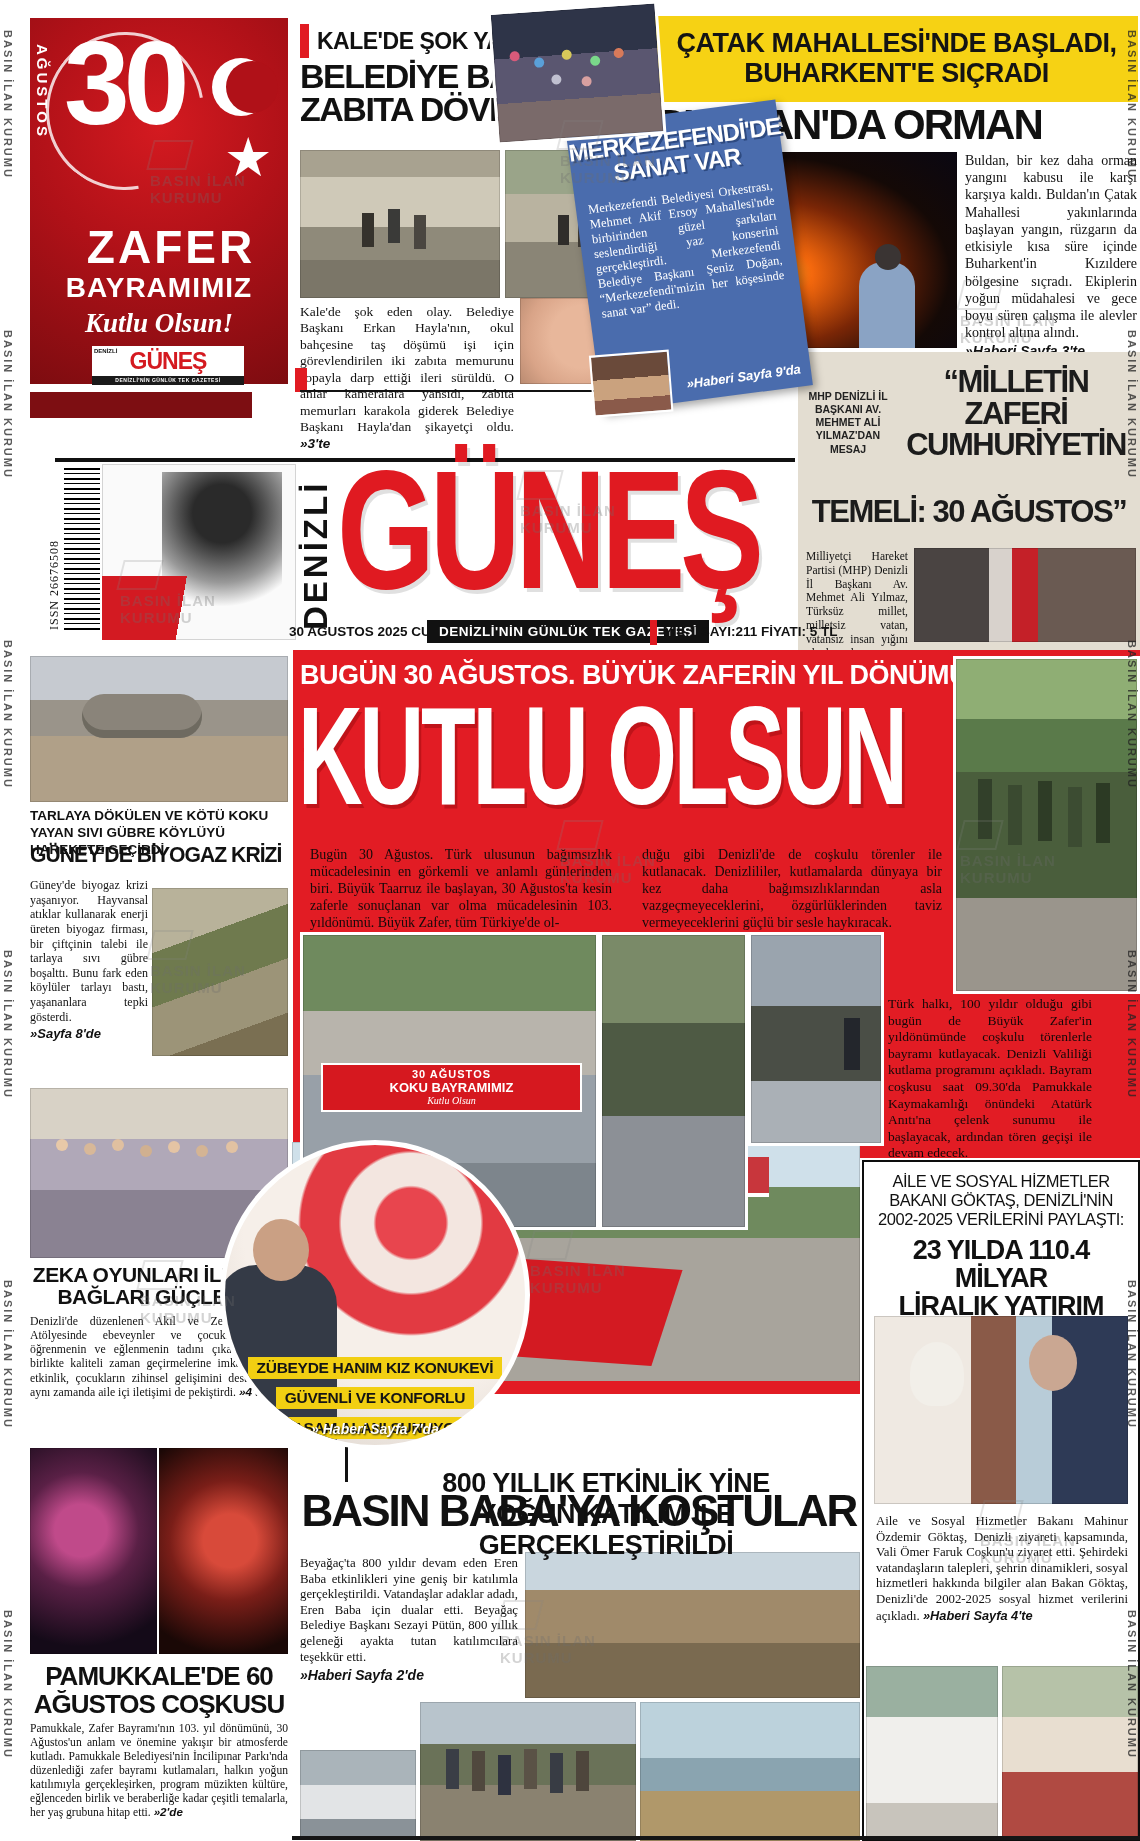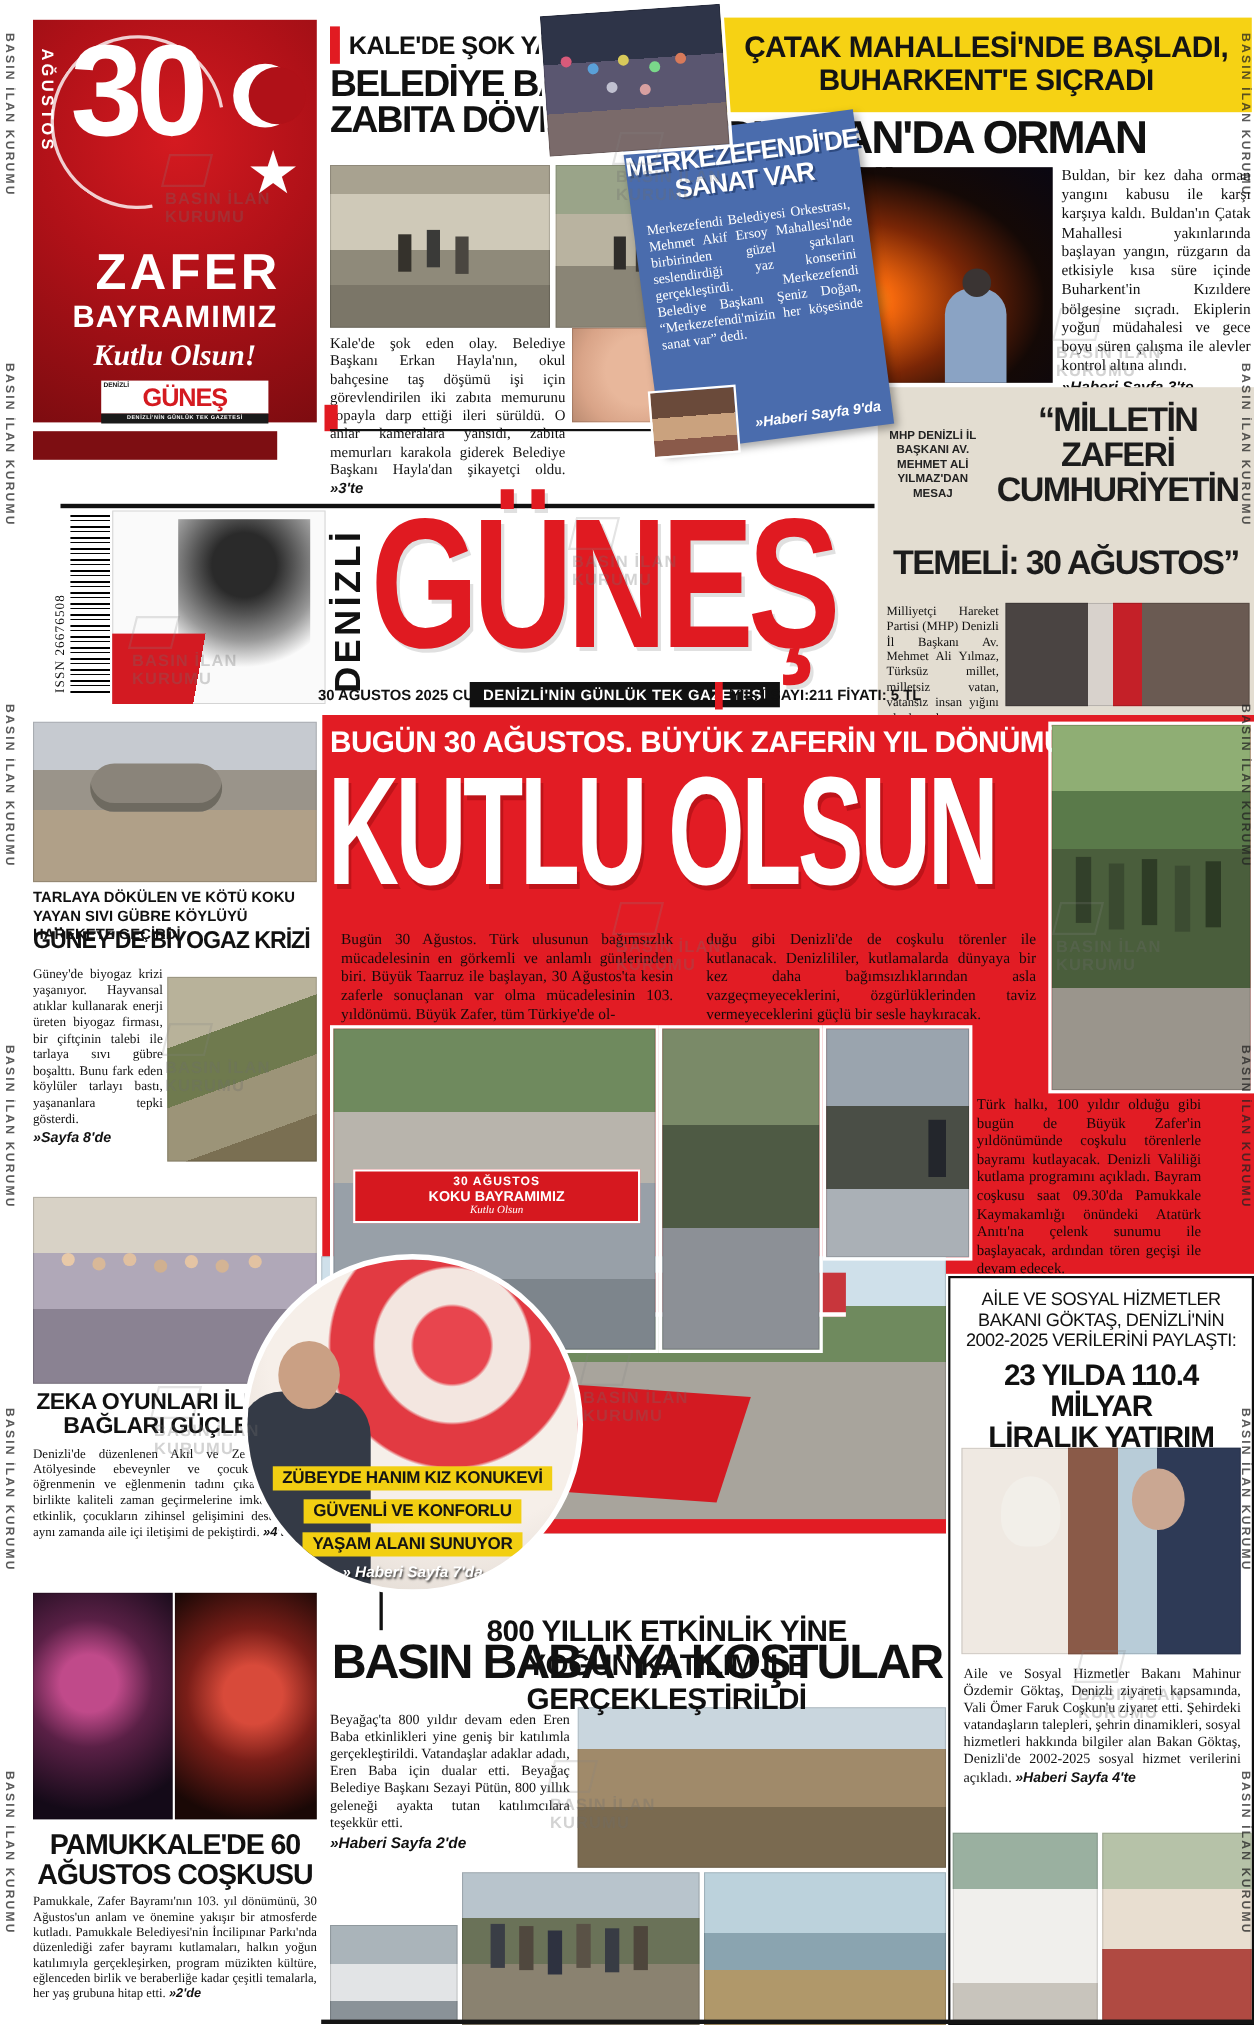--- a/index.html
+++ b/index.html
@@ -163,21 +163,21 @@
   
   #flag-ph{left:292px;top:1142px;width:568px;height:252px;z-index:2;
      background:linear-gradient(180deg,#cfe0ea 0 18%,#6f8a5e 18% 38%,#a8a49c 38% 100%);}
   #flag-red{position:absolute;left:6%;top:46%;width:60%;height:38%;background:#d31a22;transform:skew(-18deg,4deg);}
   #flag-canopy{position:absolute;left:30%;top:6%;width:54%;height:16%;background:#c8363c;box-shadow:inset 0 -4px 0 #fff;}
   #flag-strip{position:absolute;left:0;bottom:0;width:100%;height:13px;background:#e21c24;}
   #circle{left:220px;top:1140px;width:300px;height:300px;border-radius:50%;border:5px solid #fff;z-index:7;overflow:hidden;
      background:radial-gradient(circle at 62% 26%,#e8454e 0 12%,#f3e6e0 13% 24%,#e23a42 25% 38%,#f6efe9 39% 58%,#d8d0c8 100%);}
   #circle-man{position:absolute;left:-8px;bottom:-10px;width:120px;height:190px;border-radius:40px 40px 0 0;background:#343a46;}
   #circle-head{position:absolute;left:28px;bottom:164px;width:56px;height:62px;border-radius:50%;background:#caa084;}
-  .zline{position:absolute;width:100%;text-align:center;}
+  .zline{position:absolute;width:100%;text-align:center;margin-top:24px;}
   .zline span{display:inline-block;background:#f2cf12;color:#141414;font-weight:700;font-size:15.5px;padding:2px 9px;letter-spacing:-.3px;}
   #zref{position:absolute;left:0;top:276px;width:100%;text-align:center;color:#fff;font-size:14px;text-shadow:1px 1px 2px rgba(0,0,0,.8);}
 
   
   #eren-kickbar{left:345px;top:1424px;width:3px;height:58px;background:#111;z-index:3;}
   #eren-kick{left:352px;top:1420px;width:508px;text-align:center;font-weight:700;font-size:27px;line-height:1.15;letter-spacing:-.5px;z-index:3;color:#101010;margin-top:48px;}
   #eren-hl{left:298px;top:1486px;width:562px;text-align:center;font-weight:700;font-size:44px;letter-spacing:-2px;z-index:3;}
   #eren-body{left:300px;top:1556px;width:218px;font-size:12.8px;line-height:1.22;}
   #eren-ph1{left:525px;top:1552px;width:335px;height:146px;
      background:linear-gradient(180deg,#c9d6de 0 26%,#a08a6a 26% 62%,#7a6a50 62% 100%);}

